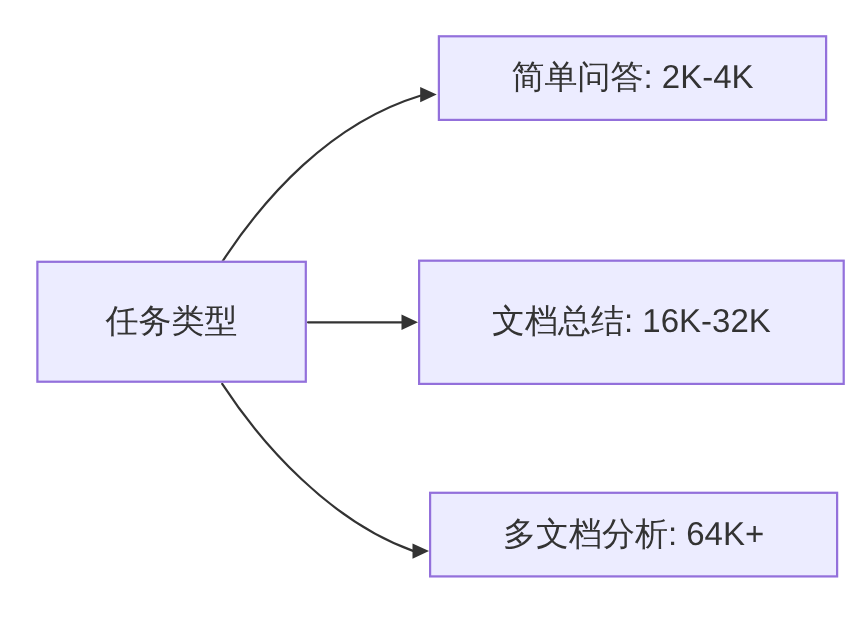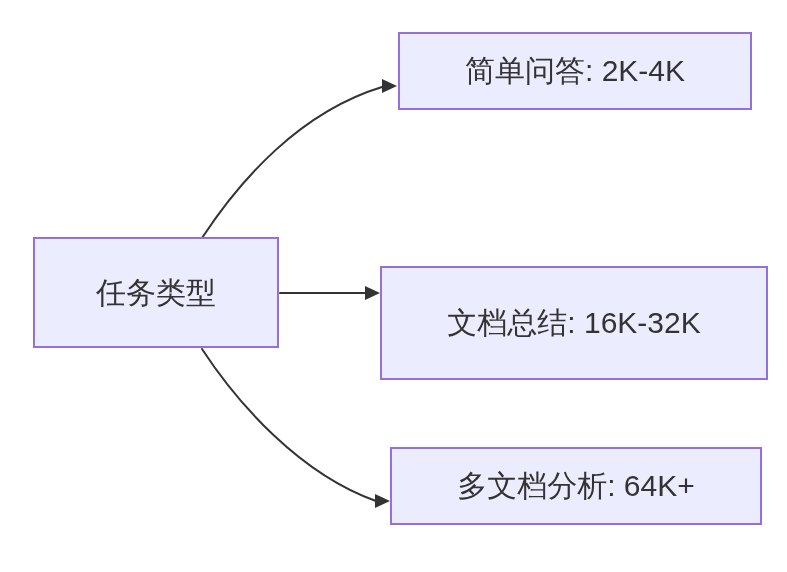--- a/index.html
+++ b/index.html
@@ -48,21 +48,21 @@
     display: flex;
     align-items: center;
     justify-content: center;
     font-size: 30px;
     line-height: 1.2;
     white-space: nowrap;
     text-align: center;
   }
   .node-root   { left: 33px;  top: 237px; width: 246px; height: 111px; }
   .node-branch-0 { left: 398px; top: 32px;  width: 354px; height: 78px; }
-  .node-branch-1 { left: 380px; top: 236px; width: 388px; height: 114px; margin-top: 30px; }
+  .node-branch-1 { left: 380px; top: 236px; width: 388px; height: 114px; }
   .node-branch-2 { left: 390px; top: 447px; width: 372px; height: 78px; text-align: center; }
 </style>
 </head>
 <body>
 
 <div class="canvas">
 
   <svg class="edges" viewBox="0 0 787 572" xmlns="http://www.w3.org/2000/svg" aria-hidden="true">
 
     <g>

